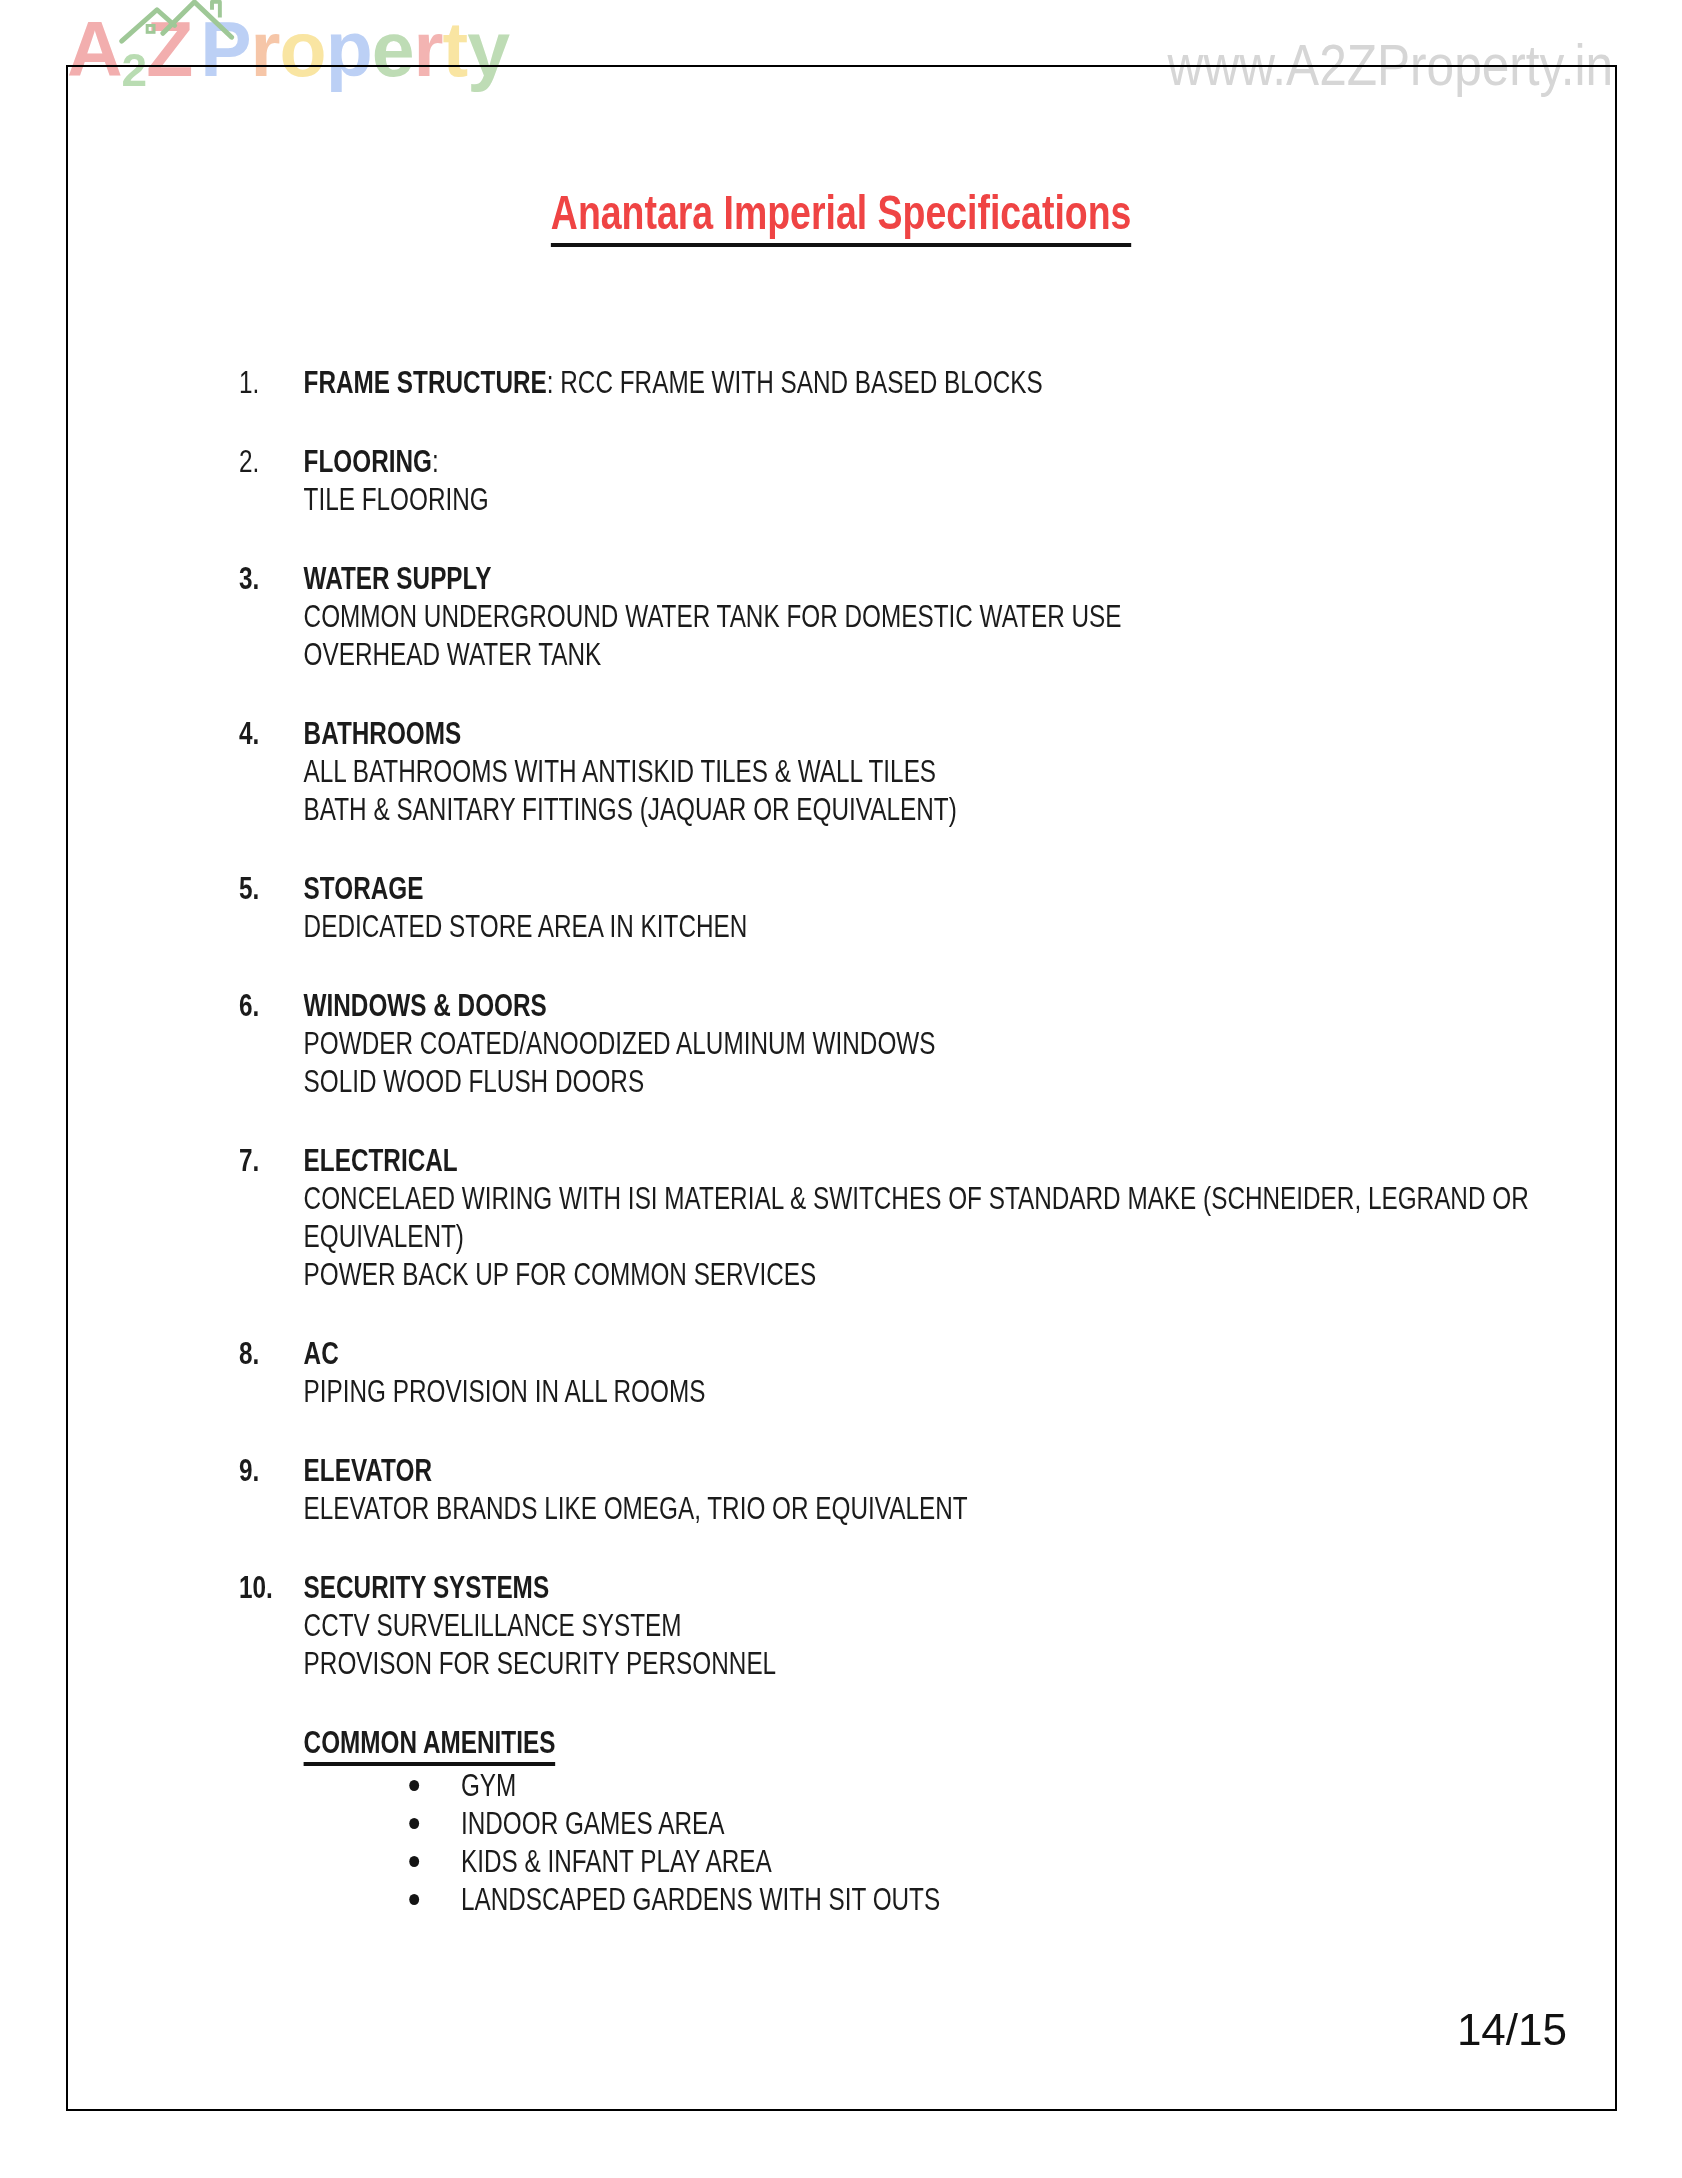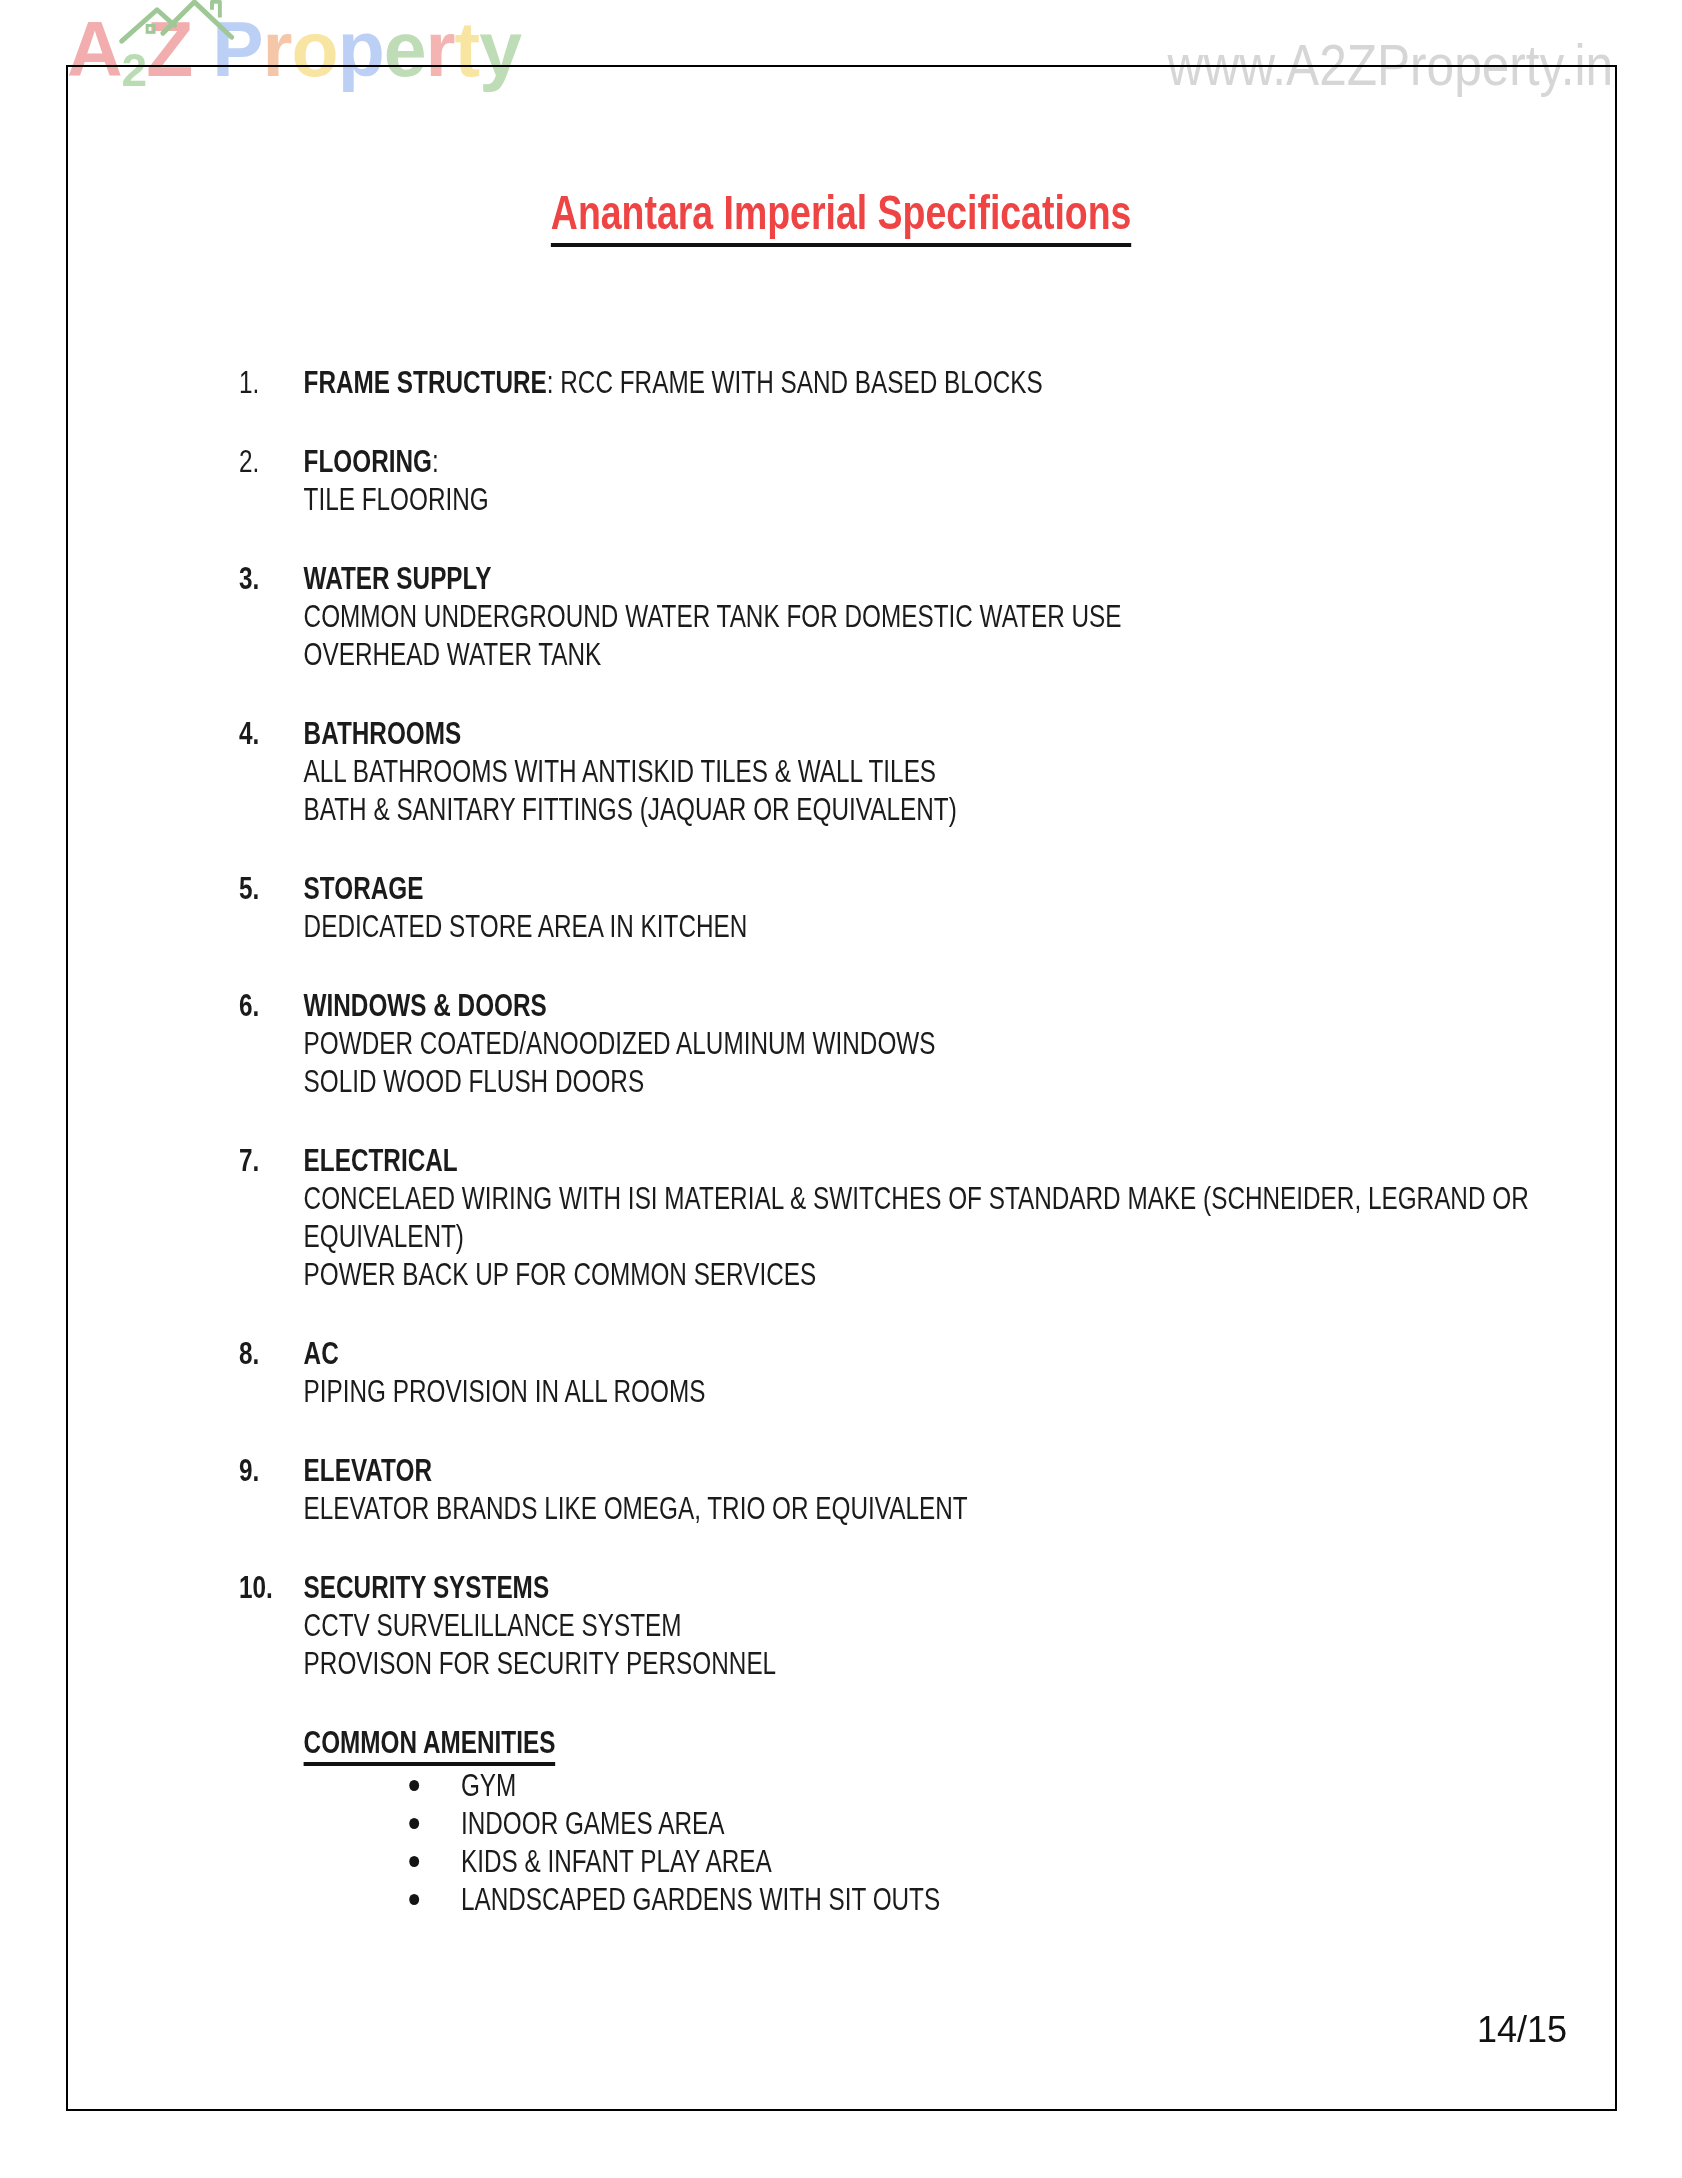--- a/index.html
+++ b/index.html
@@ -18,21 +18,21 @@
     box-sizing:border-box;
     border:2px solid #000;
     z-index:2;pointer-events:none;
   }
   
   .logo{
     position:absolute;left:67px;top:0px;z-index:1;
     font-weight:bold;font-size:77px;line-height:99px;
     letter-spacing:-1px;white-space:nowrap;
   }
-  .logo .word2{margin-left:20px;}
+  .logo .word2{margin-left:8px;}
   .logo .ch{display:inline-block;}
   .logo .ch.small{
     font-size:46px;
     position:relative;top:10px;
   }
   .logo-house{
     position:absolute;left:50px;top:-4px;
     width:135px;height:55px;
   }
   
@@ -90,21 +90,21 @@
   }
   .bullet-dot{
     flex:0 0 13px;
     width:13px;height:11px;border-radius:50%;
     background:#141414;
     margin-right:55px;
   }
   
   .page-number{
     position:absolute;top:2006px;right:115px;z-index:3;
-    font-size:36px;line-height:48px;color:#111;
+    font-size:44px;line-height:48px;color:#111;
     white-space:nowrap;
   }
 </style>
 </head>
 <body>
 
 <div class="page">
 
   <div class="logo">
     <span class="word1"><span class="ch" style="color: rgb(242, 174, 174);">A</span><span class="ch small" style="color: rgb(185, 220, 178);">2</span><span class="ch" style="color: rgb(242, 174, 174);">Z</span></span><span class="word2"><span class="ch" style="color: rgb(188, 208, 245);">P</span><span class="ch" style="color: rgb(246, 198, 168);">r</span><span class="ch" style="color: rgb(249, 229, 162);">o</span><span class="ch" style="color: rgb(188, 208, 245);">p</span><span class="ch" style="color: rgb(190, 220, 181);">e</span><span class="ch" style="color: rgb(243, 180, 178);">r</span><span class="ch" style="color: rgb(249, 229, 162);">t</span><span class="ch" style="color: rgb(190, 220, 181);">y</span></span>

